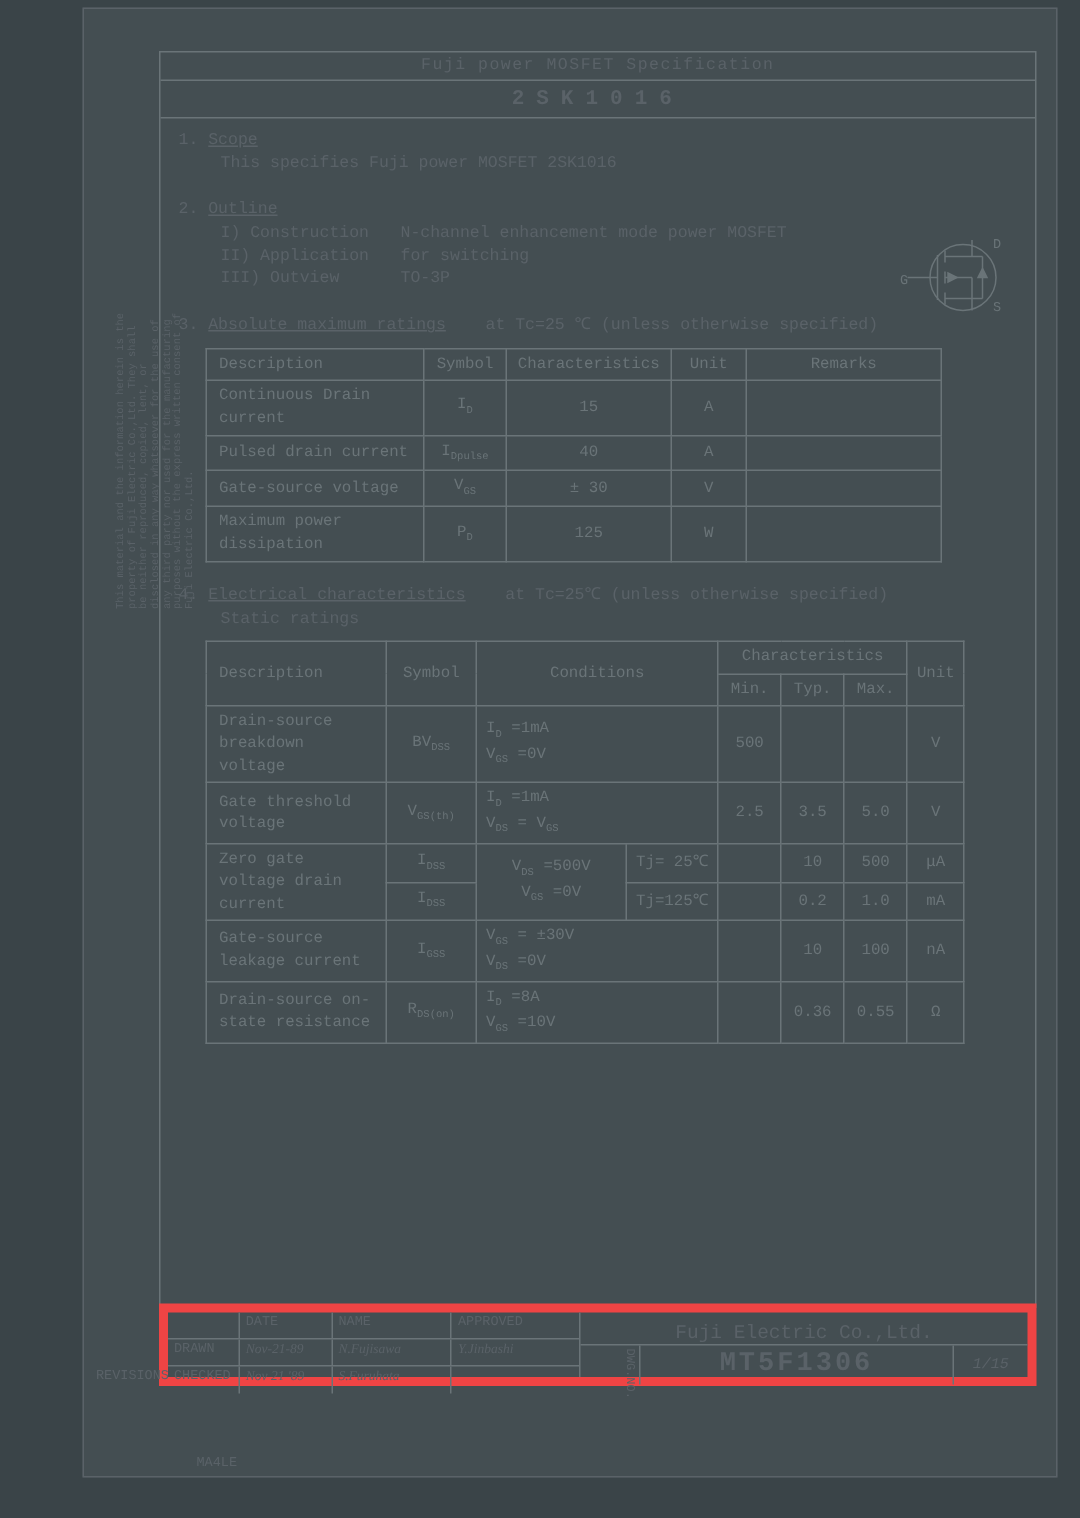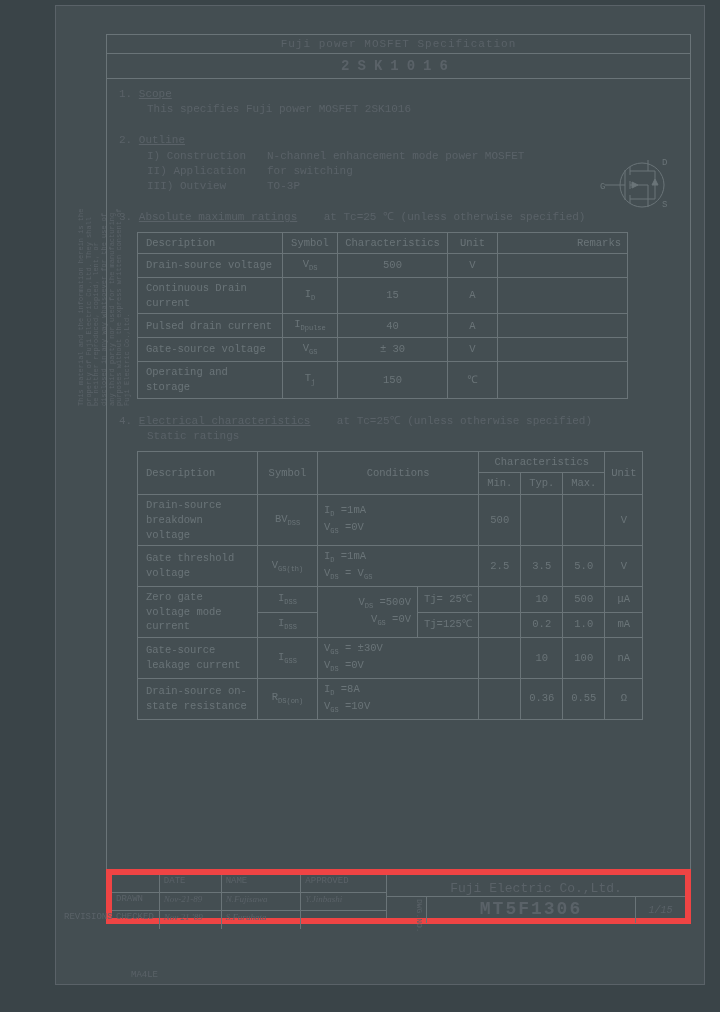--- a/index.html
+++ b/index.html
@@ -69,21 +69,21 @@
     border: 1px solid #6a7478;
     padding: 3px 6px;
     text-align: center;
     color: #6a7478;
   }
   th { font-weight: normal; }
   .col-desc { width: 145px; text-align: left; padding-left: 8px; }
   .col-sym { width: 55px; }
   .col-char { width: 110px; }
   .col-unit { width: 50px; }
-  .col-rem { width: 130px; text-align: right; padding-left: 6px;}
+  .col-rem { width: 130px; text-align: center; padding-left: 6px;}
   
   .t2 .col-desc { width: 120px; }
   .t2 .col-sym2 { width: 60px; }
   .t2 .col-cond { width: 100px; }
   .t2 .col-cond2 { width: 55px; }
   .t2 .col-min { width: 42px; }
   .t2 .col-typ { width: 42px; }
   .t2 .col-max { width: 42px; }
   .t2 .col-unit2 { width: 38px; }
   
@@ -168,27 +168,20 @@
         <table>
           <tbody>
               <tr>
             <th class="col-desc">Description</th>
             <th class="col-sym">Symbol</th>
             <th class="col-char">Characteristics</th>
             <th class="col-unit">Unit</th>
             <th class="col-rem">Remarks</th>
           </tr>
           <tr>
-                <td class="col-desc">Drain-source voltage</td>
-                <td>V<sub>DS</sub></td>
-                <td>500</td>
-                <td>V</td>
-                <td class="col-rem" rowspan="1"></td>
-              </tr>
-          <tr>
                 <td class="col-desc">Continuous Drain current</td>
                 <td>I<sub>D</sub></td>
                 <td>15</td>
                 <td>A</td>
                 <td class="col-rem"></td>
               </tr>
           <tr>
                 <td class="col-desc">Pulsed drain current</td>
                 <td>I<sub>Dpulse</sub></td>
                 <td>40</td>
@@ -196,24 +189,24 @@
                 <td class="col-rem"></td>
               </tr>
           <tr>
                 <td class="col-desc">Gate-source voltage</td>
                 <td>V<sub>GS</sub></td>
                 <td>± 30</td>
                 <td>V</td>
                 <td class="col-rem"></td>
               </tr>
           <tr>
-                <td class="col-desc">Operating and storage</td>
-                <td>T<sub>j</sub></td>
-                <td>150</td>
-                <td>℃</td>
+                <td class="col-desc">Maximum power dissipation</td>
+                <td>P<sub>D</sub></td>
+                <td>125</td>
+                <td>W</td>
                 <td class="col-rem"></td>
               </tr>
         </tbody>
           </table>
       </div>
       <br>
       
       <div>
         <span class="section-num">4.</span>
         <span class="section-title">Electrical characteristics</span>
@@ -245,23 +238,23 @@
           <tr>
                 <td class="col-desc">Gate threshold voltage</td>
                 <td>V<sub>GS(th)</sub></td>
                 <td class="col-cond" colspan="2" style="text-align:left">I<sub>D</sub> =1mA<br>V<sub>DS</sub> = V<sub>GS</sub></td>
                 <td>2.5</td>
                 <td>3.5</td>
                 <td>5.0</td>
                 <td>V</td>
               </tr>
           <tr>
-                <td class="col-desc" rowspan="2">Zero gate voltage mode current</td>
+                <td class="col-desc" rowspan="2">Zero gate voltage drain current</td>
                 <td>I<sub>DSS</sub></td>
-                <td class="col-cond" rowspan="2" style="text-align:right">V<sub>DS</sub> =500V<br>V<sub>GS</sub> =0V</td>
+                <td class="col-cond" rowspan="2" style="text-align:center">V<sub>DS</sub> =500V<br>V<sub>GS</sub> =0V</td>
                 <td class="col-cond2">Tj= 25℃</td>
                 <td></td>
                 <td>10</td>
                 <td>500</td>
                 <td>μA</td>
               </tr>
           <tr>
                 <td>I<sub>DSS</sub></td>
                 <td class="col-cond2">Tj=125℃</td>
                 <td></td>

